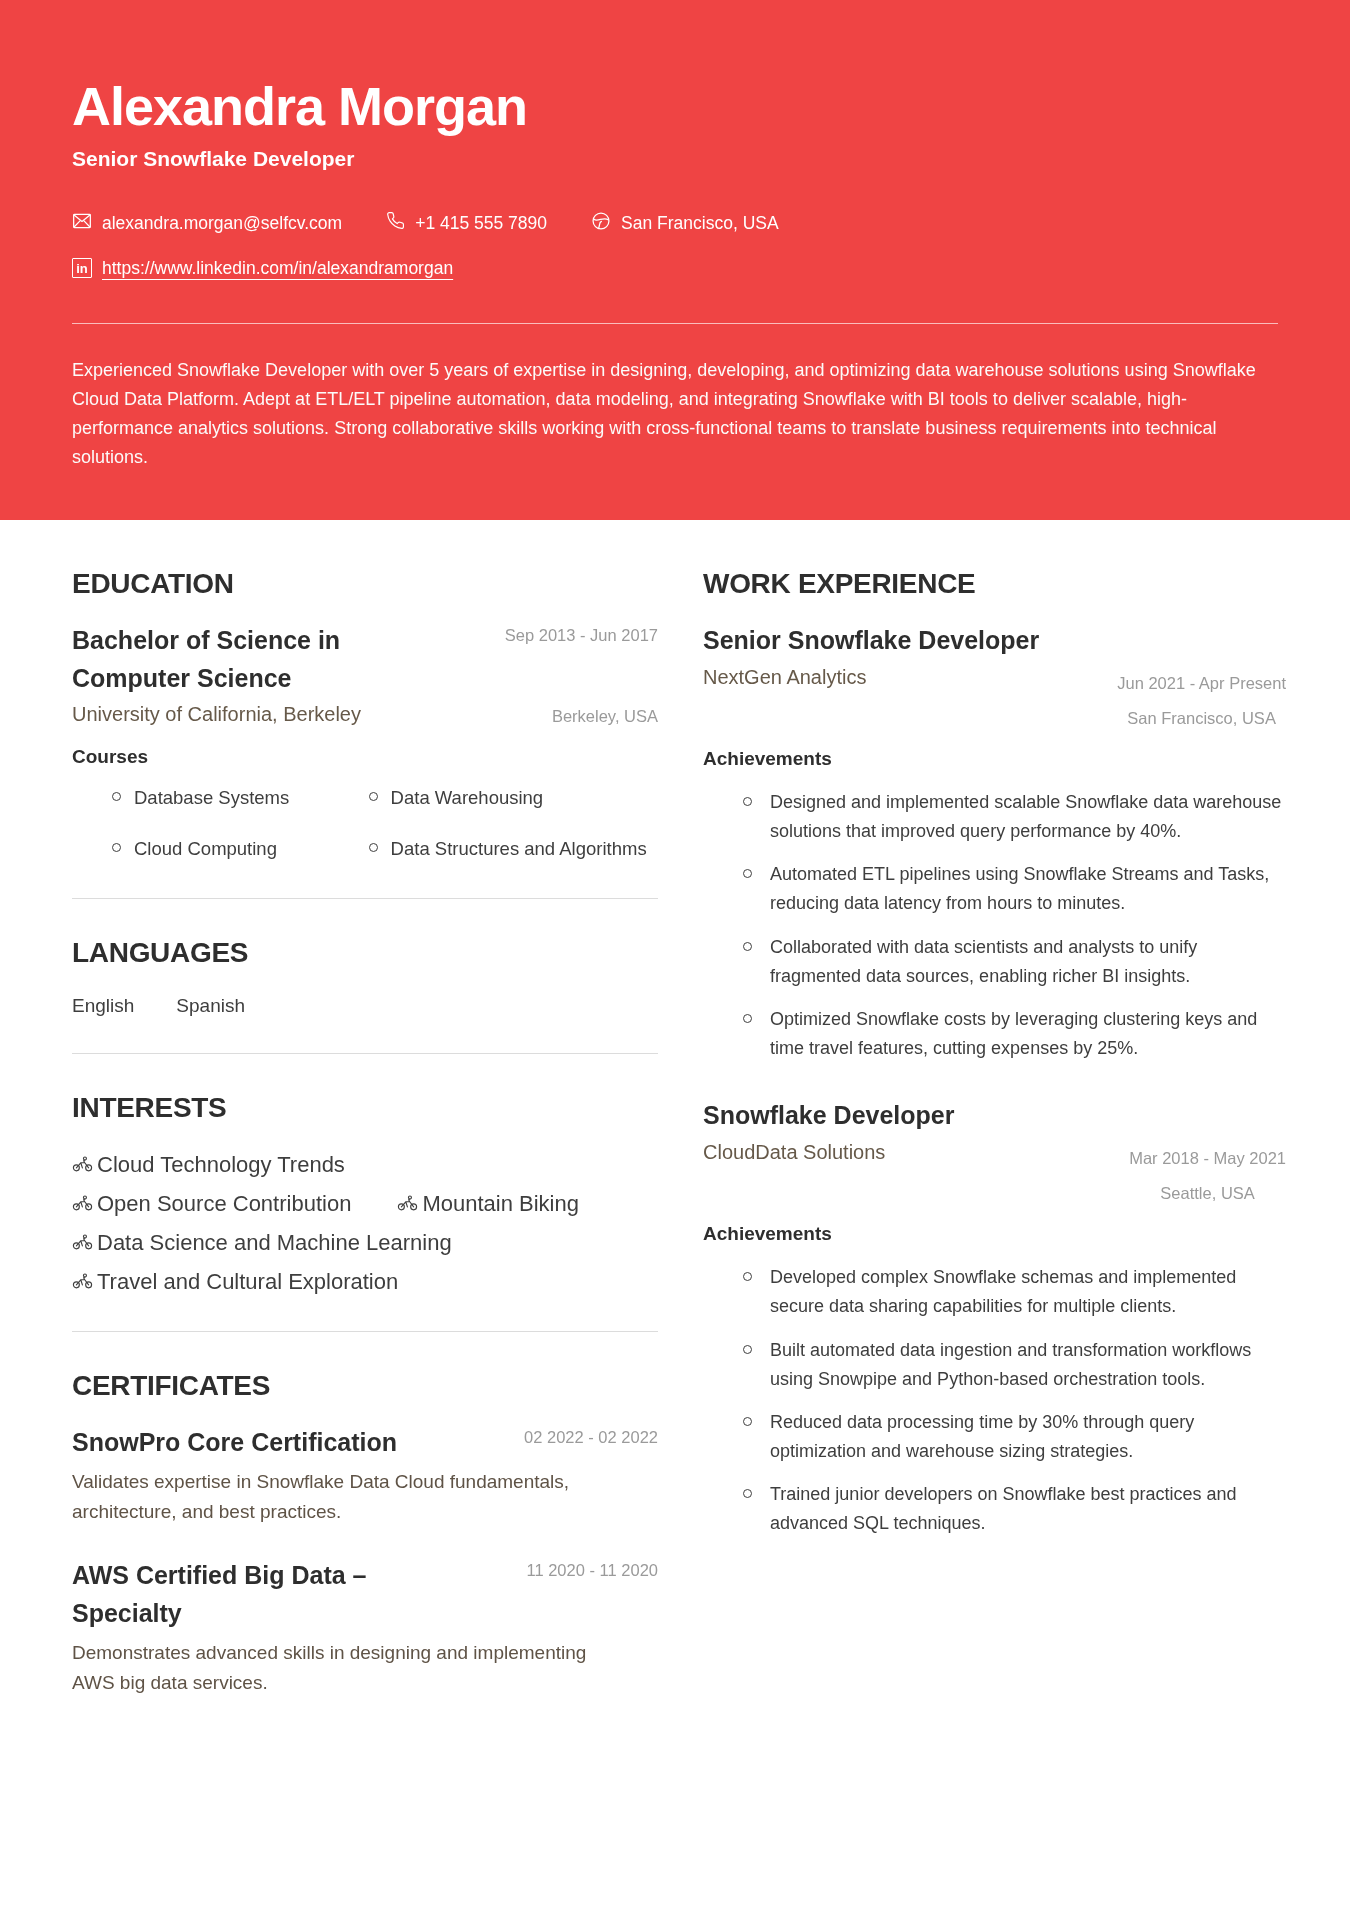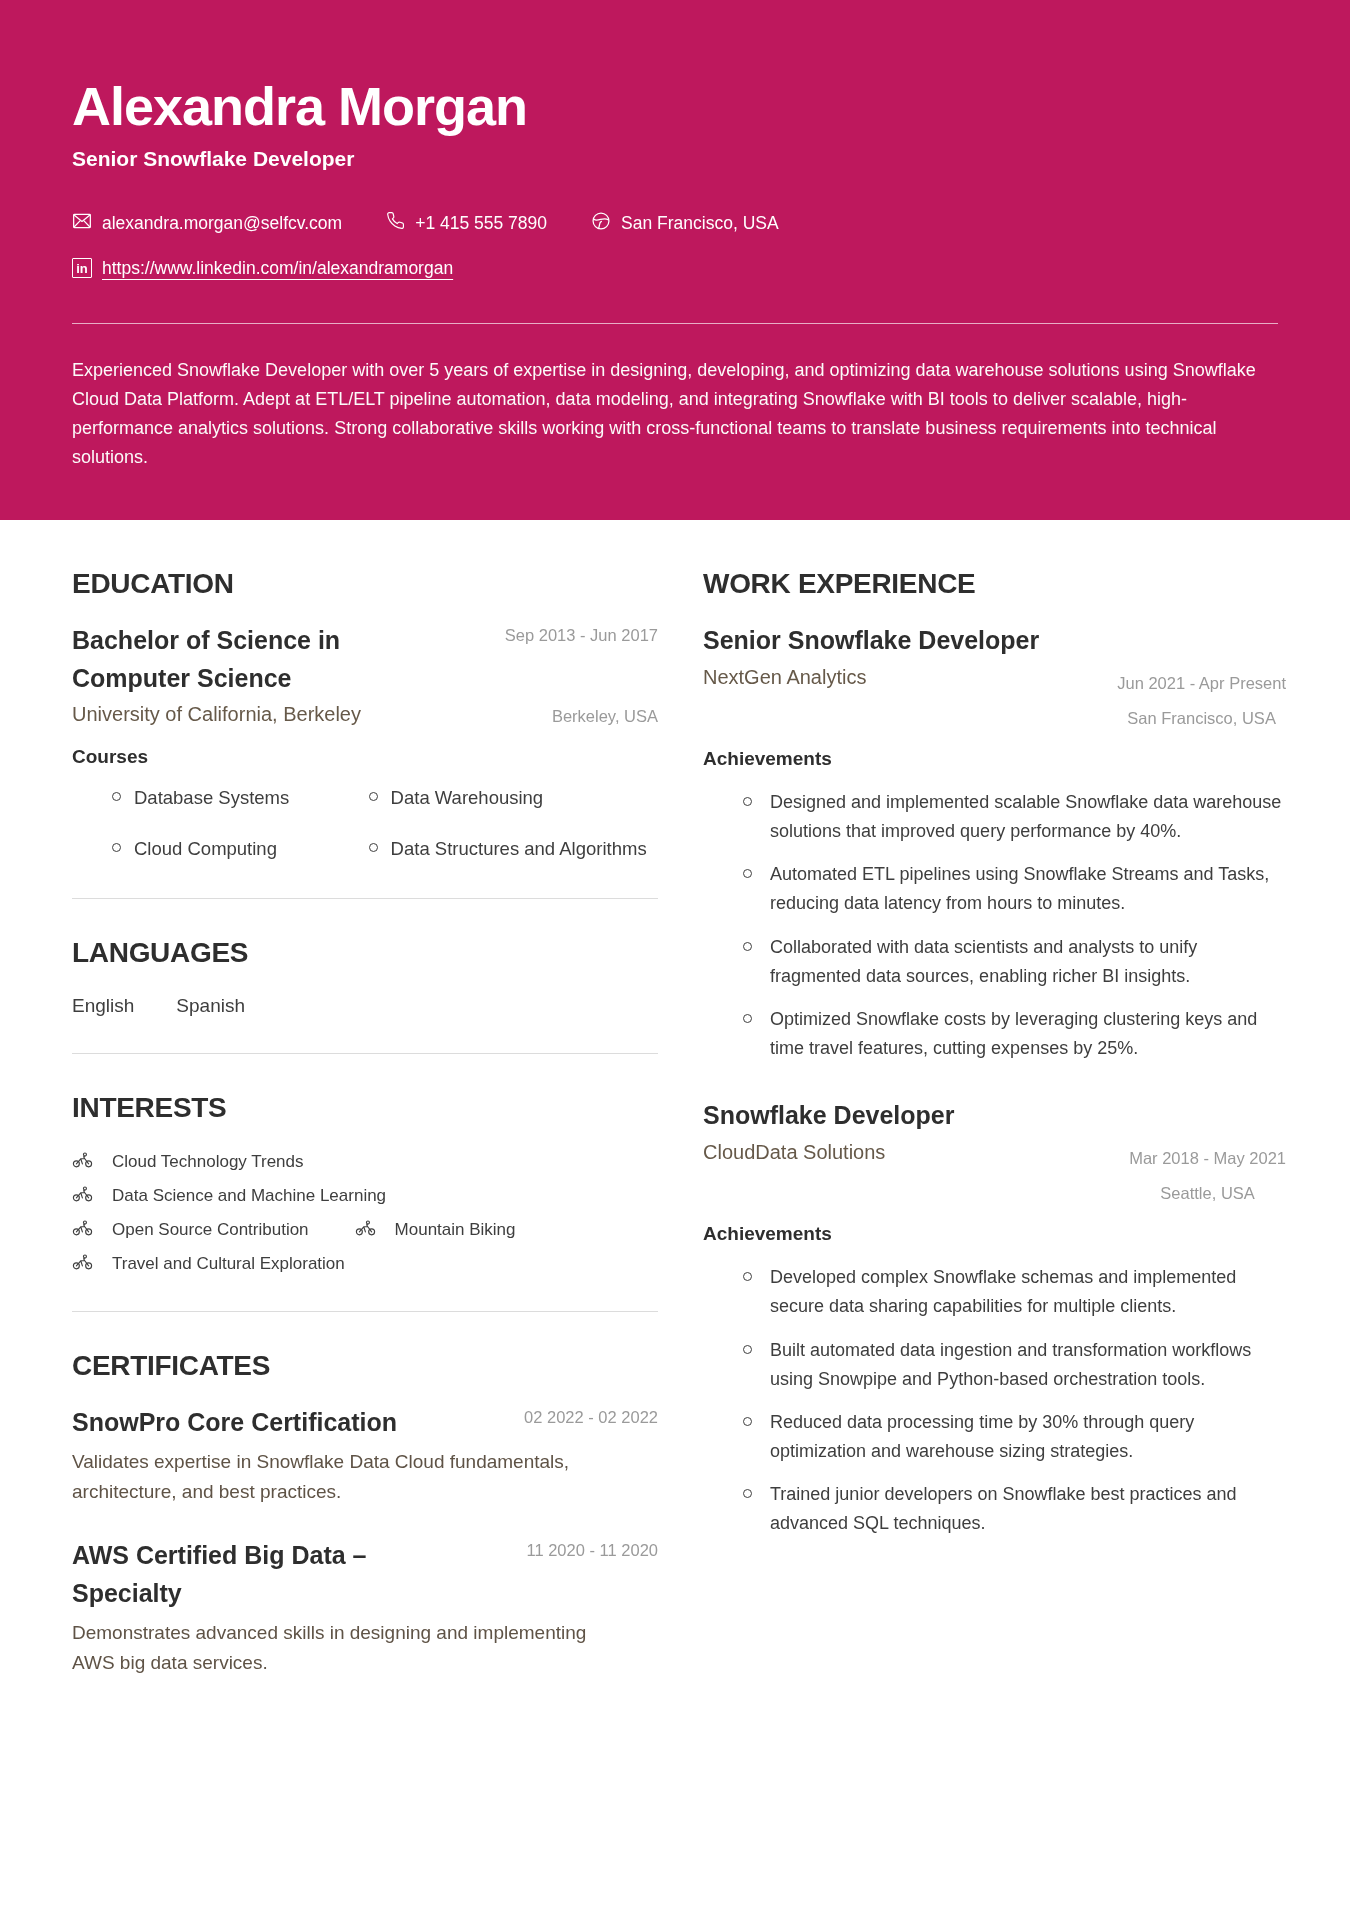--- a/index.html
+++ b/index.html
@@ -1,21 +1,21 @@
 <!DOCTYPE html>
 <html><head>
 <meta charset="utf-8">
 <style>
   * { margin:0; padding:0; box-sizing:border-box; }
   html,body { background:#ffffff; }
   body { font-family:"Liberation Sans", sans-serif; color:#3e3e3e; }
   .page { width:1350px; height:1907px; background:#ffffff; margin:0 auto; overflow:hidden; }
 
   
-  .header { background:#be185d; color:#ffffff; padding:78px 72px 0 72px; height:520px; }
+  .header { background:#ef4444; color:#ffffff; padding:78px 72px 0 72px; height:520px; }
   .name { font-size:54px; font-weight:bold; letter-spacing:-1px; line-height:1.05; }
   .job-title { font-size:21px; font-weight:bold; margin-top:12px; }
   .contact-row { display:flex; align-items:center; gap:44px; margin-top:40px; font-size:17.5px; }
   .contact-row.second { margin-top:22px; }
   .contact { display:flex; align-items:center; gap:10px; }
   .contact svg { stroke:#ffffff; fill:none; stroke-width:1.5; stroke-linecap:round; stroke-linejoin:round; }
   .li-badge { width:20px; height:20px; border:1.6px solid #fff; border-radius:1px; font-size:13px; font-weight:bold; display:flex; align-items:center; justify-content:center; }
   .link a { color:#ffffff; text-decoration:underline; text-underline-offset:5px; text-decoration-thickness:1px; }
   .header-divider { border:none; border-top:1.5px solid rgba(255,255,255,0.65); margin-top:44px; }
   .summary { margin-top:32px; font-size:18px; line-height:1.62; color:#fcfbfa; max-width:1210px; }
@@ -46,21 +46,21 @@
   ul.courses li { position:relative; padding-left:22px; font-size:18.5px; line-height:1.35; color:#3e3e3e; }
   ul.courses li::before { content:""; position:absolute; left:0; top:6px; width:7px; height:7px;
       border:1.7px solid #3f3f3f; border-radius:50%; }
 
   hr.col-div { border:none; border-top:1px solid #dcdcdc; margin:36px 0 38px 0; }
 
   .lang-row { display:flex; gap:42px; margin-top:26px; font-size:19px; color:#3e3e3e; }
 
   .interest-rows { margin-top:28px; display:flex; flex-direction:column; gap:13px; }
   .interest-row { display:flex; gap:46px; }
-  .interest { display:flex; align-items:center; gap:19px; font-size:17px; color:#3e3e3e; }
+  .interest { display:flex; align-items:center; gap:4px; font-size:22px; color:#3e3e3e; }
   .interest svg { stroke:#3f3f3f; fill:none; stroke-width:1.3; stroke-linecap:round; stroke-linejoin:round; flex:0 0 auto; }
 
   .cert { margin-top:22px; }
   .cert + .cert { margin-top:30px; }
   .cert-desc { font-size:19px; line-height:1.58; color:#5f5346; margin-top:6px; max-width:95%; }
 
   .job { margin-top:22px; }
   .job + .job { margin-top:34px; }
   .achievements { margin-top:18px; padding-left:40px; }
   .achievements li { margin-top:14px; color:#3e3e3e; }
@@ -169,41 +169,41 @@
           </span>
         </div>
         <div class="interest-row">
           <span class="interest">
             <span><svg width="21" height="16" viewBox="0 0 24 18">
                   <circle cx="5" cy="13.4" r="3.4"></circle>
                   <circle cx="19" cy="13.4" r="3.4"></circle>
                   <circle cx="14.8" cy="2.7" r="1.7"></circle>
                   <path d="M5 13.4 L10 7.6 L14.6 7.6 L19 13.4 M10 7.6 L11.9 13.4 M14.6 7.6 L13.3 5.2 L14.8 4.5"></path>
                 </svg></span>
+            <span>Open Source Contribution</span>
+          </span>
+          <span class="interest">
+            <span><svg width="21" height="16" viewBox="0 0 24 18">
+                  <circle cx="5" cy="13.4" r="3.4"></circle>
+                  <circle cx="19" cy="13.4" r="3.4"></circle>
+                  <circle cx="14.8" cy="2.7" r="1.7"></circle>
+                  <path d="M5 13.4 L10 7.6 L14.6 7.6 L19 13.4 M10 7.6 L11.9 13.4 M14.6 7.6 L13.3 5.2 L14.8 4.5"></path>
+                </svg></span>
+            <span>Mountain Biking</span>
+          </span>
+        </div>
+        <div class="interest-row">
+          <span class="interest">
+            <span><svg width="21" height="16" viewBox="0 0 24 18">
+                  <circle cx="5" cy="13.4" r="3.4"></circle>
+                  <circle cx="19" cy="13.4" r="3.4"></circle>
+                  <circle cx="14.8" cy="2.7" r="1.7"></circle>
+                  <path d="M5 13.4 L10 7.6 L14.6 7.6 L19 13.4 M10 7.6 L11.9 13.4 M14.6 7.6 L13.3 5.2 L14.8 4.5"></path>
+                </svg></span>
             <span>Data Science and Machine Learning</span>
-          </span>
-        </div>
-        <div class="interest-row">
-          <span class="interest">
-            <span><svg width="21" height="16" viewBox="0 0 24 18">
-                  <circle cx="5" cy="13.4" r="3.4"></circle>
-                  <circle cx="19" cy="13.4" r="3.4"></circle>
-                  <circle cx="14.8" cy="2.7" r="1.7"></circle>
-                  <path d="M5 13.4 L10 7.6 L14.6 7.6 L19 13.4 M10 7.6 L11.9 13.4 M14.6 7.6 L13.3 5.2 L14.8 4.5"></path>
-                </svg></span>
-            <span>Open Source Contribution</span>
-          </span>
-          <span class="interest">
-            <span><svg width="21" height="16" viewBox="0 0 24 18">
-                  <circle cx="5" cy="13.4" r="3.4"></circle>
-                  <circle cx="19" cy="13.4" r="3.4"></circle>
-                  <circle cx="14.8" cy="2.7" r="1.7"></circle>
-                  <path d="M5 13.4 L10 7.6 L14.6 7.6 L19 13.4 M10 7.6 L11.9 13.4 M14.6 7.6 L13.3 5.2 L14.8 4.5"></path>
-                </svg></span>
-            <span>Mountain Biking</span>
           </span>
         </div>
         <div class="interest-row">
           <span class="interest">
             <span><svg width="21" height="16" viewBox="0 0 24 18">
                   <circle cx="5" cy="13.4" r="3.4"></circle>
                   <circle cx="19" cy="13.4" r="3.4"></circle>
                   <circle cx="14.8" cy="2.7" r="1.7"></circle>
                   <path d="M5 13.4 L10 7.6 L14.6 7.6 L19 13.4 M10 7.6 L11.9 13.4 M14.6 7.6 L13.3 5.2 L14.8 4.5"></path>
                 </svg></span>

